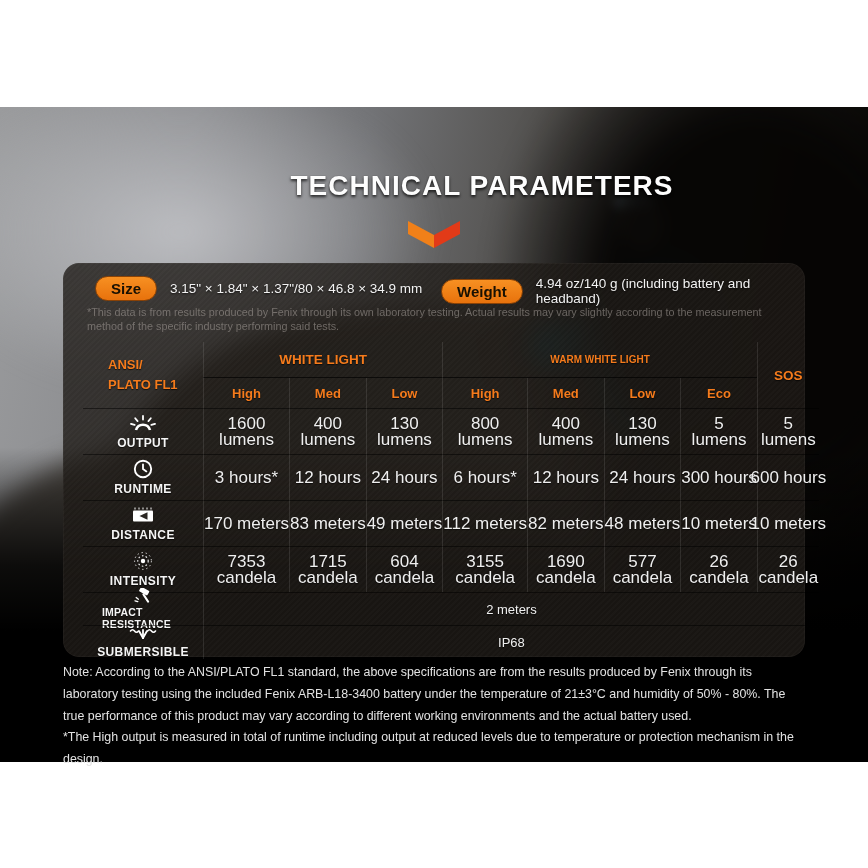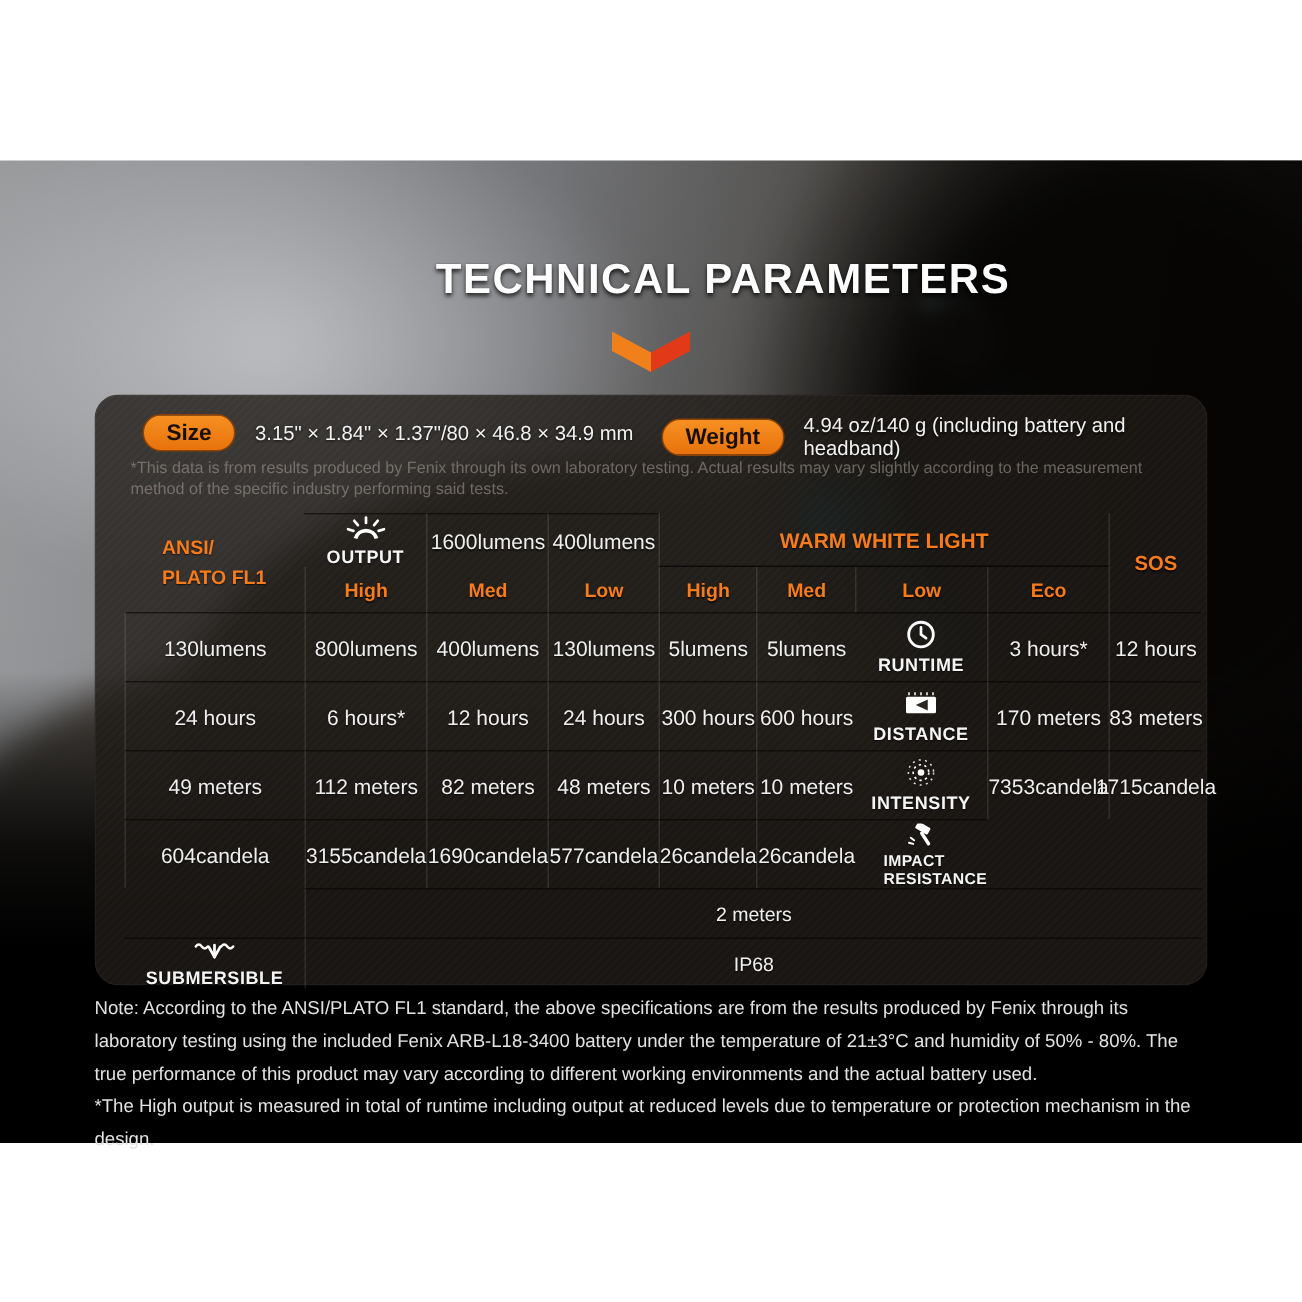--- a/index.html
+++ b/index.html
@@ -69,28 +69,28 @@
     grid-template-columns:120px repeat(7,1fr) 62px;
     grid-template-rows:36px 30px 46px 46px 46px 46px 33px 34px;
   }
   .cell{display:flex;align-items:center;justify-content:center;}
   .v-div{border-left:1px solid rgba(255,255,255,0.10);}
   .h-sep{border-top:1px solid rgba(0,0,0,0.50);}
   .orange{color:#f57b1c;font-weight:bold;text-shadow:0 1px 1px rgba(0,0,0,0.65);}
   .corner{grid-row:1/3;grid-column:1;flex-direction:column;align-items:flex-start;
           padding-left:25px;font-size:13px;line-height:20px;}
   .group1{grid-row:1;grid-column:2/5;font-size:13.5px;border-bottom:1.5px solid rgba(0,0,0,0.65);}
-  .group2{grid-row:1;grid-column:5/9;font-size:14px;border-bottom:1.5px solid rgba(0,0,0,0.65);}
+  .group2{grid-row:1;grid-column:5/9;font-size:10px;border-bottom:1.5px solid rgba(0,0,0,0.65);}
   .sos-cell{grid-row:1/3;grid-column:9;font-size:13.5px;}
   .mode{grid-row:2;font-size:13px;}
   .label-cell{flex-direction:column;gap:3px;color:#f5f5f5;font-weight:bold;
           text-shadow:0 1px 1px rgba(0,0,0,0.7);}
   .label-cell .lbl{font-size:12px;letter-spacing:0.4px;}
   .label-cell .lbl-small{font-size:10.5px;letter-spacing:0.2px;padding-left:19px;}
-  .val{flex-direction:row;color:#efefef;font-size:14px;line-height:16px;
+  .val{flex-direction:column;color:#efefef;font-size:17px;line-height:16px;
           text-shadow:0 1px 1px rgba(0,0,0,0.6);white-space:nowrap;}
   .span-val{grid-column:2/10;color:#efefef;font-size:13px;
           text-shadow:0 1px 1px rgba(0,0,0,0.6);}
   .icon{display:flex;align-items:center;justify-content:center;height:20px;}
   
   .note{
     position:absolute;left:63px;top:662px;width:747px;
     color:#e2e2e2;font-size:12.4px;line-height:21.8px;
   }
   .note p{margin:0;}
@@ -132,20 +132,21 @@
   </div>
 
   <div class="disclaimer">*This data is from results produced by Fenix through its own laboratory testing. Actual results may vary slightly according to the measurement method of the specific industry performing said tests.</div>
 
   <div class="spec-table">
 
     <div class="cell corner orange">
       <span>ANSI/</span>
       <span>PLATO FL1</span>
     </div>
+    <div class="cell group1 orange v-div">WHITE LIGHT</div>
     <div class="cell group2 orange v-div">WARM WHITE LIGHT</div>
     <div class="cell sos-cell orange v-div">SOS</div>
     <div class="cell mode orange v-div">High</div>
     <div class="cell mode orange v-div">Med</div>
     <div class="cell mode orange v-div">Low</div>
     <div class="cell mode orange v-div">High</div>
     <div class="cell mode orange v-div">Med</div>
     <div class="cell mode orange v-div">Low</div>
     <div class="cell mode orange v-div">Eco</div>
 

